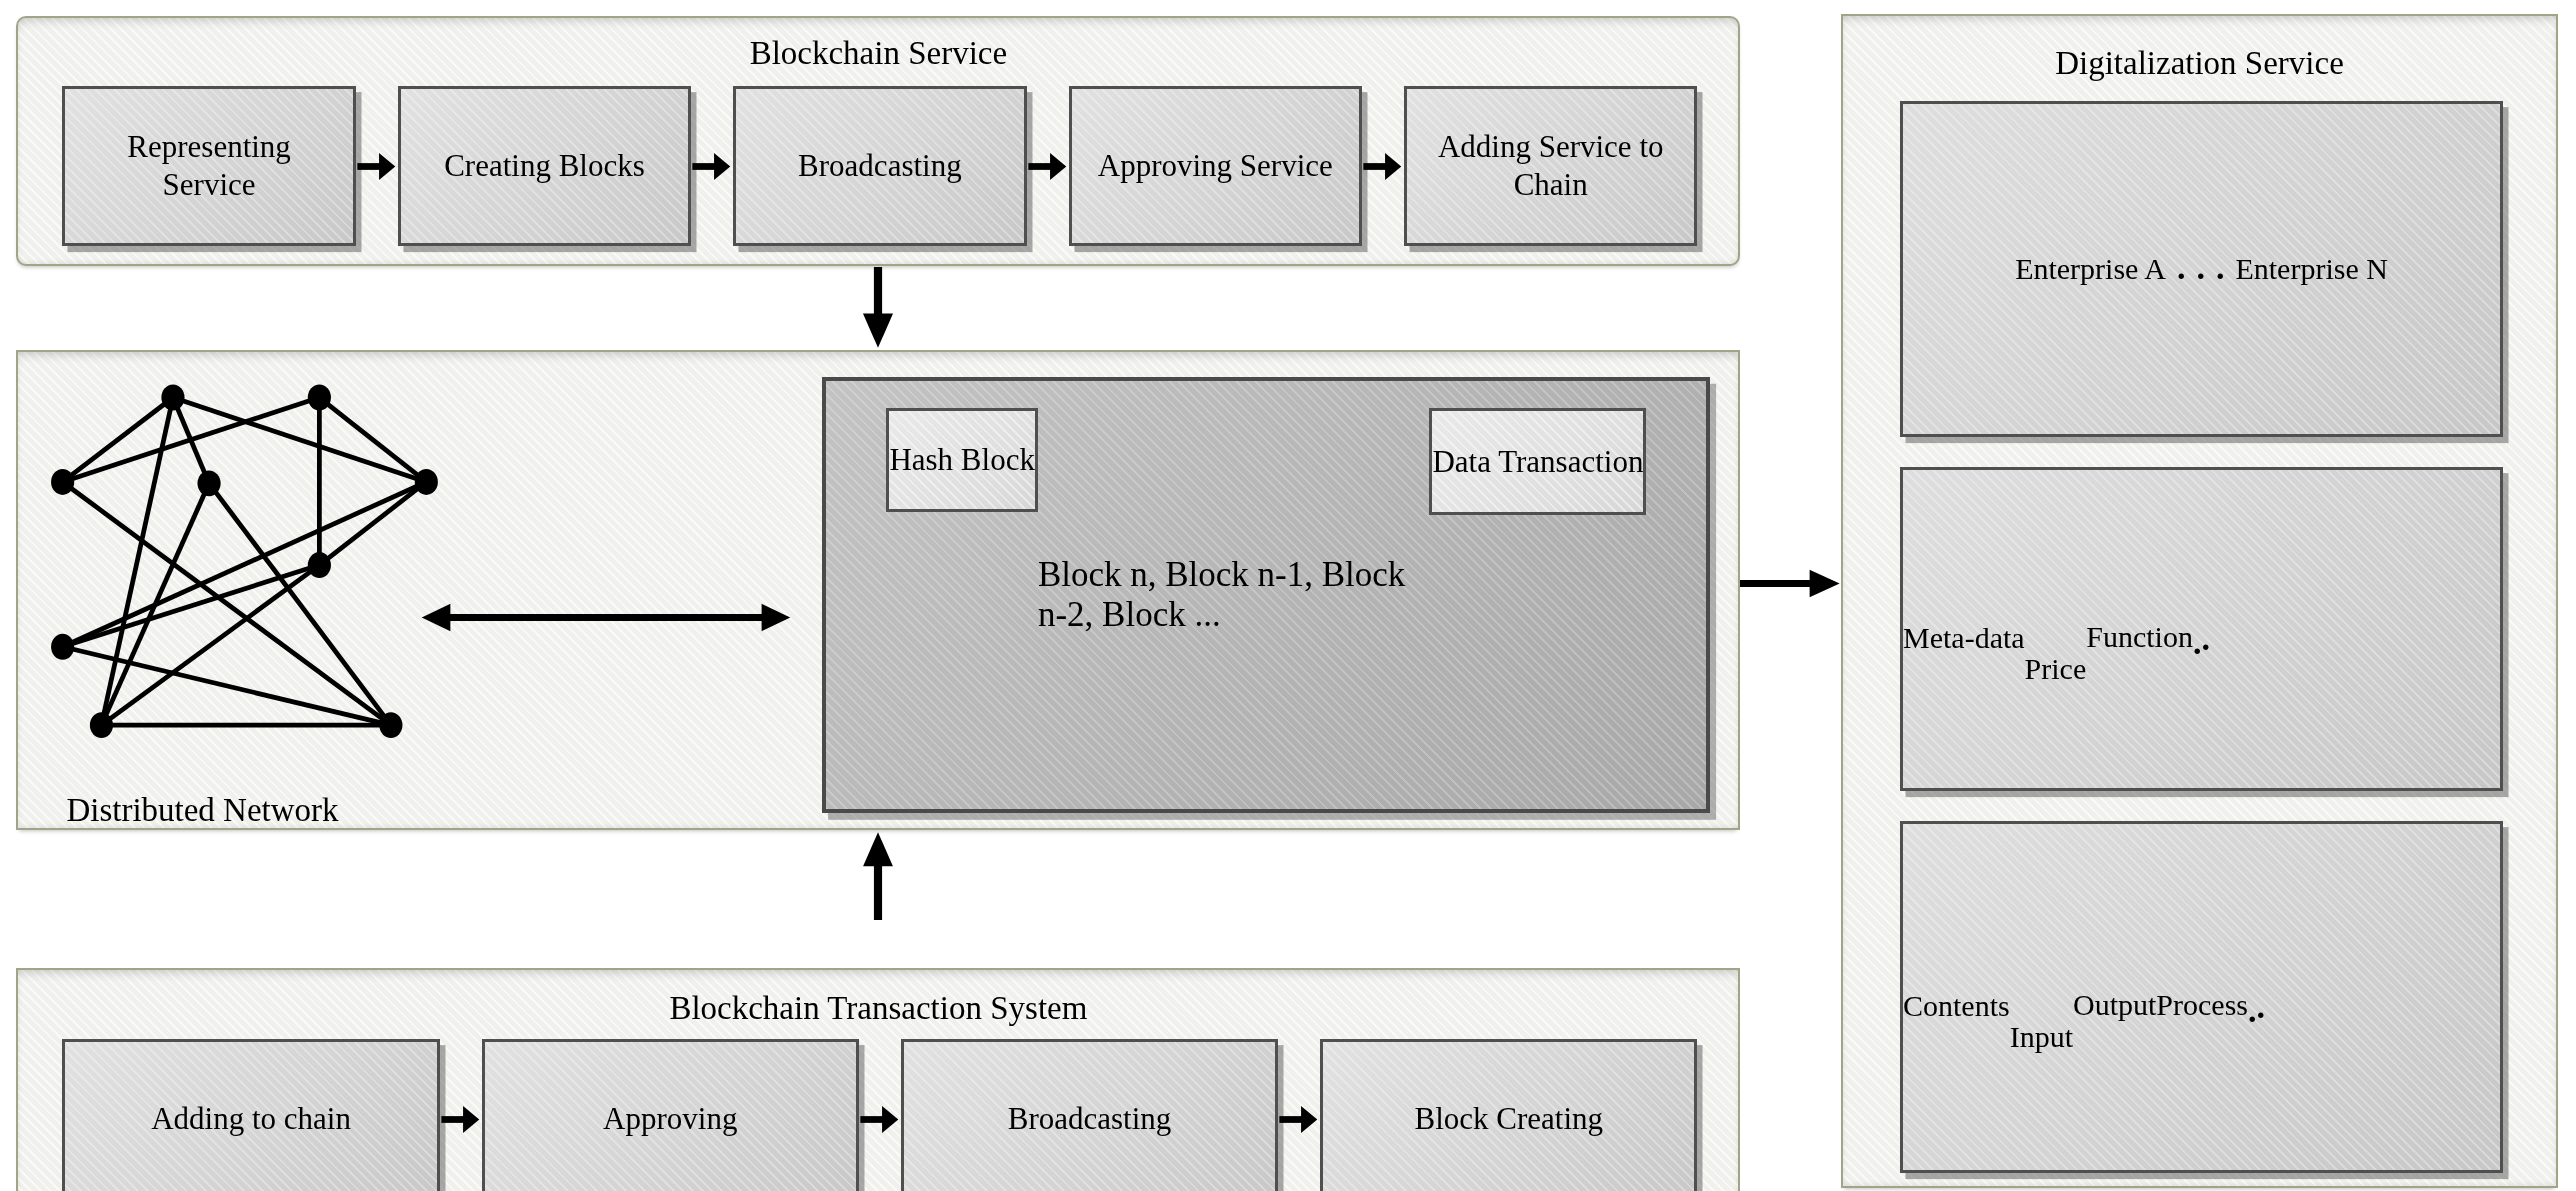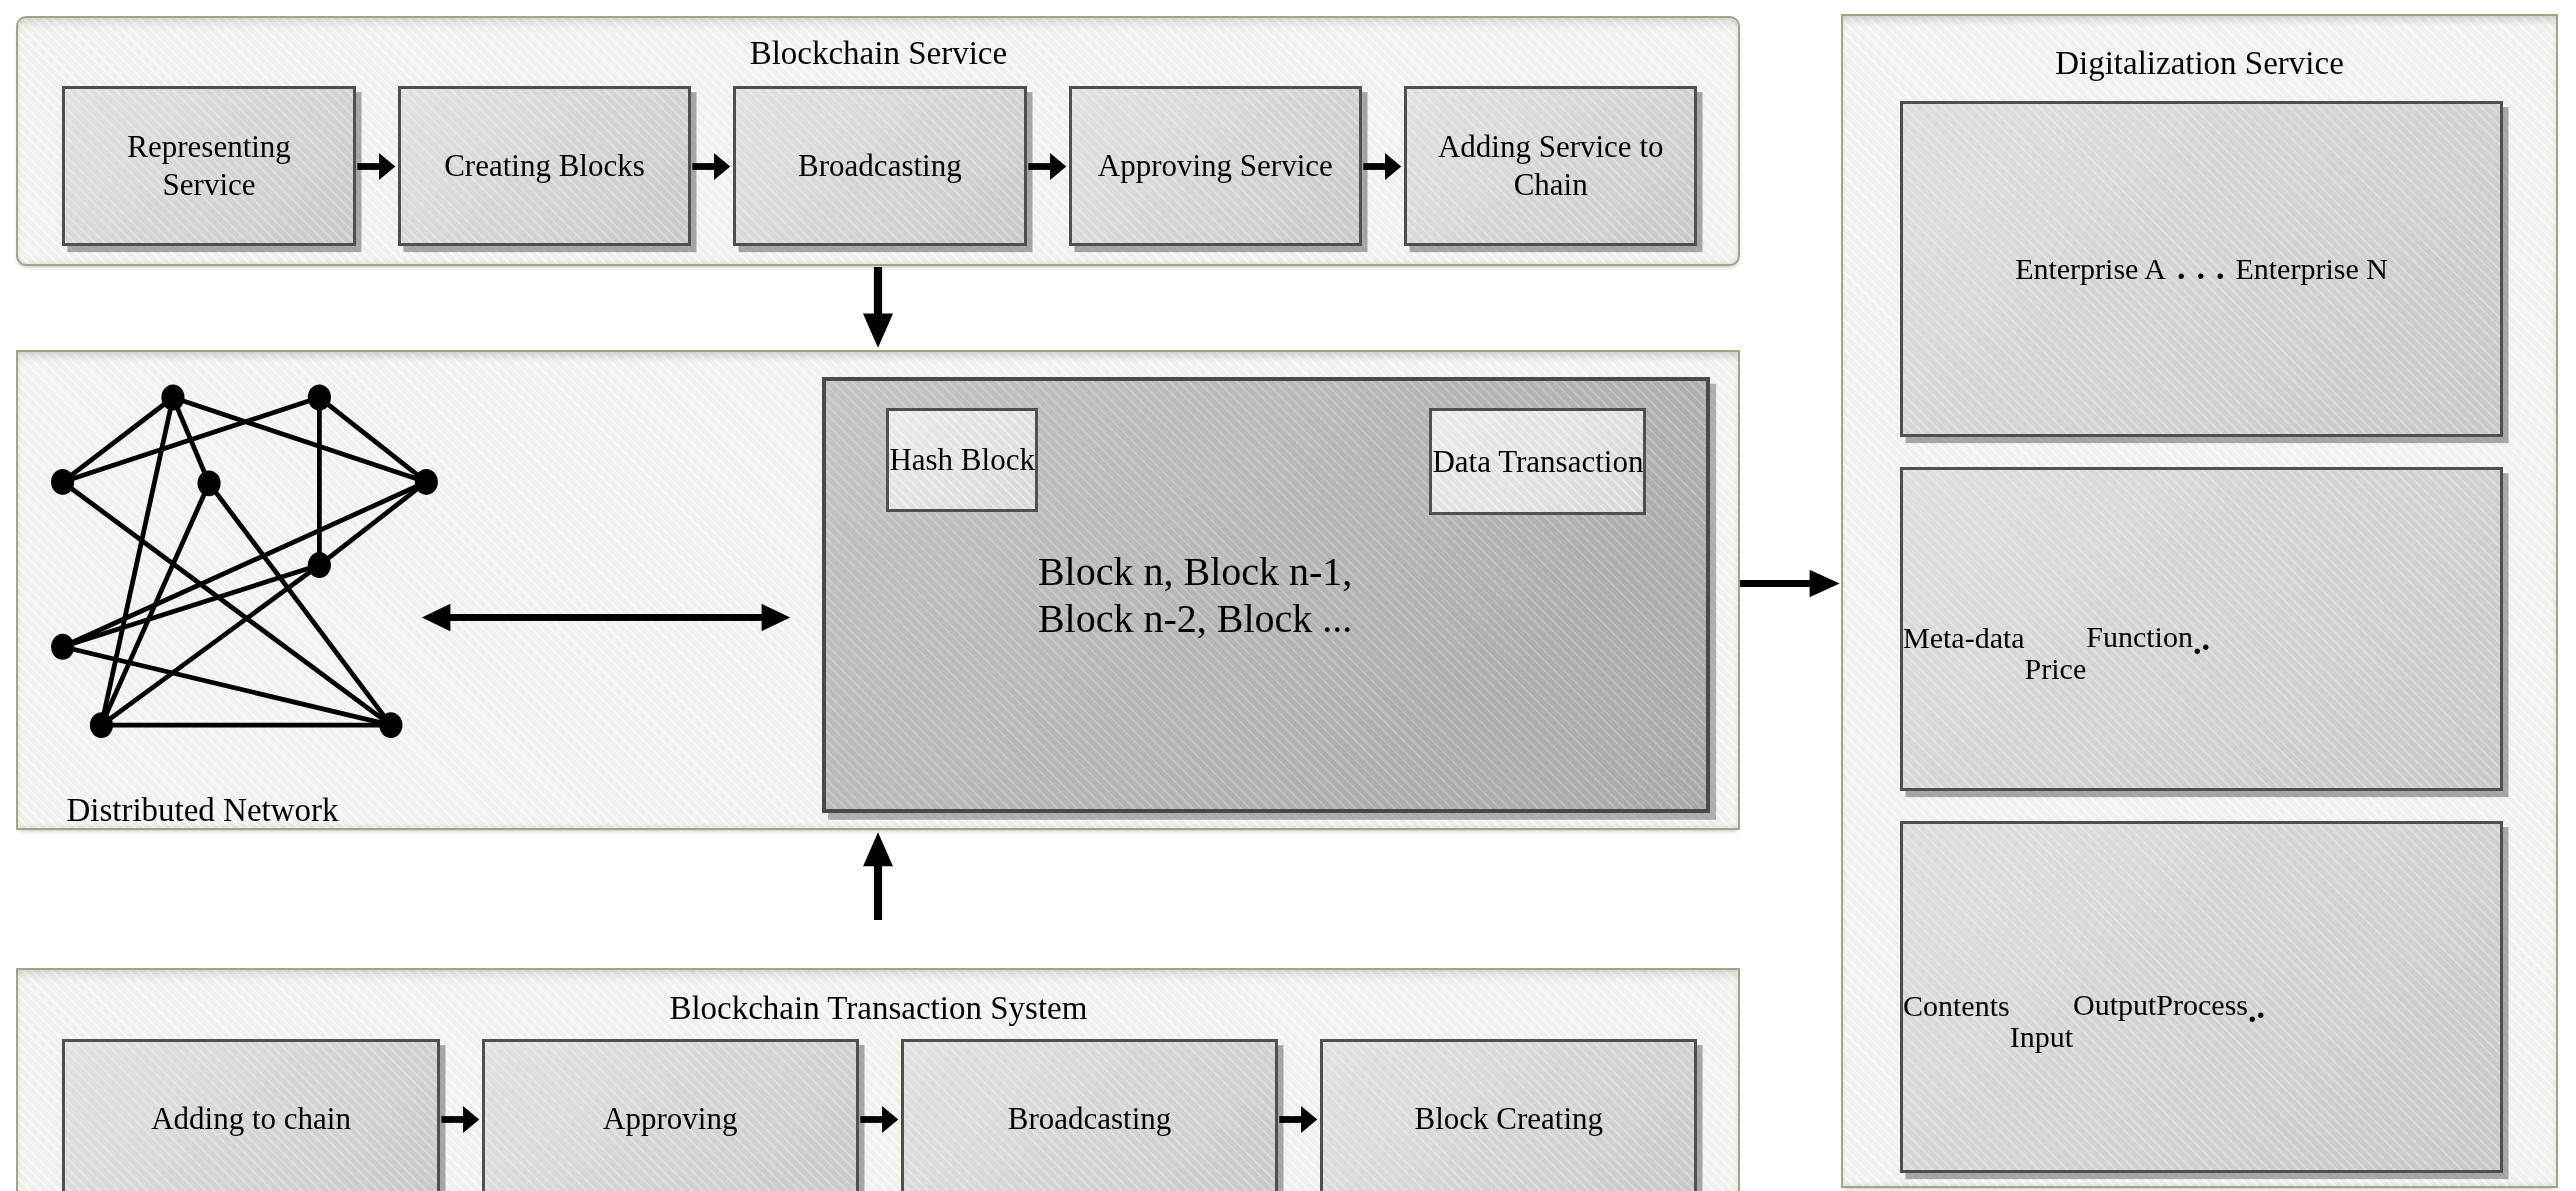--- a/index.html
+++ b/index.html
@@ -48,21 +48,21 @@
           linear-gradient(135deg,#c3c3c3 0%,#b2b2b2 60%,#a8a8a8 100%);
         box-shadow:6.1px 6.8px 0 rgba(70,70,70,0.40);
         padding:27px 60px;display:flex;flex-direction:row;}
   .inner-box{box-sizing:border-box;border:3.4px solid #4f4f4f;flex:none;
         background:
           repeating-linear-gradient(45deg, rgba(255,255,255,0.45) 0 2px, rgba(255,255,255,0) 2px 6.8px),
           linear-gradient(135deg,#e9e9e9 0%,#dedede 70%,#d6d6d6 100%);
         display:flex;align-items:center;justify-content:center;font-size:31px;}
   #hash-box{height:104px;}
   #data-box{height:107px;}
-  #chain-text{flex:1;display:flex;align-items:center;justify-content:center;font-size:40px;}
+  #chain-text{flex:1;display:flex;align-items:center;justify-content:center;font-size:35px;}
 
   
   .rbox{position:absolute;left:57px;width:603px;box-sizing:border-box;border:3.4px solid #4f4f4f;
         background:
           repeating-linear-gradient(45deg, rgba(255,255,255,0.30) 0 2px, rgba(255,255,255,0) 2px 6.8px),
           linear-gradient(135deg,#dedede 0%,#d2d2d2 55%,#c7c7c7 100%);
         box-shadow:5.5px 6.1px 0 rgba(70,70,70,0.45);
         display:flex;flex-direction:row;align-items:center;font-size:30px;line-height:1.05;}
   #rbox-enterprise{top:85px;height:336px;justify-content:center;gap:11px;}
   #rbox-metadata  {top:451px;height:324px;text-align:right;}

